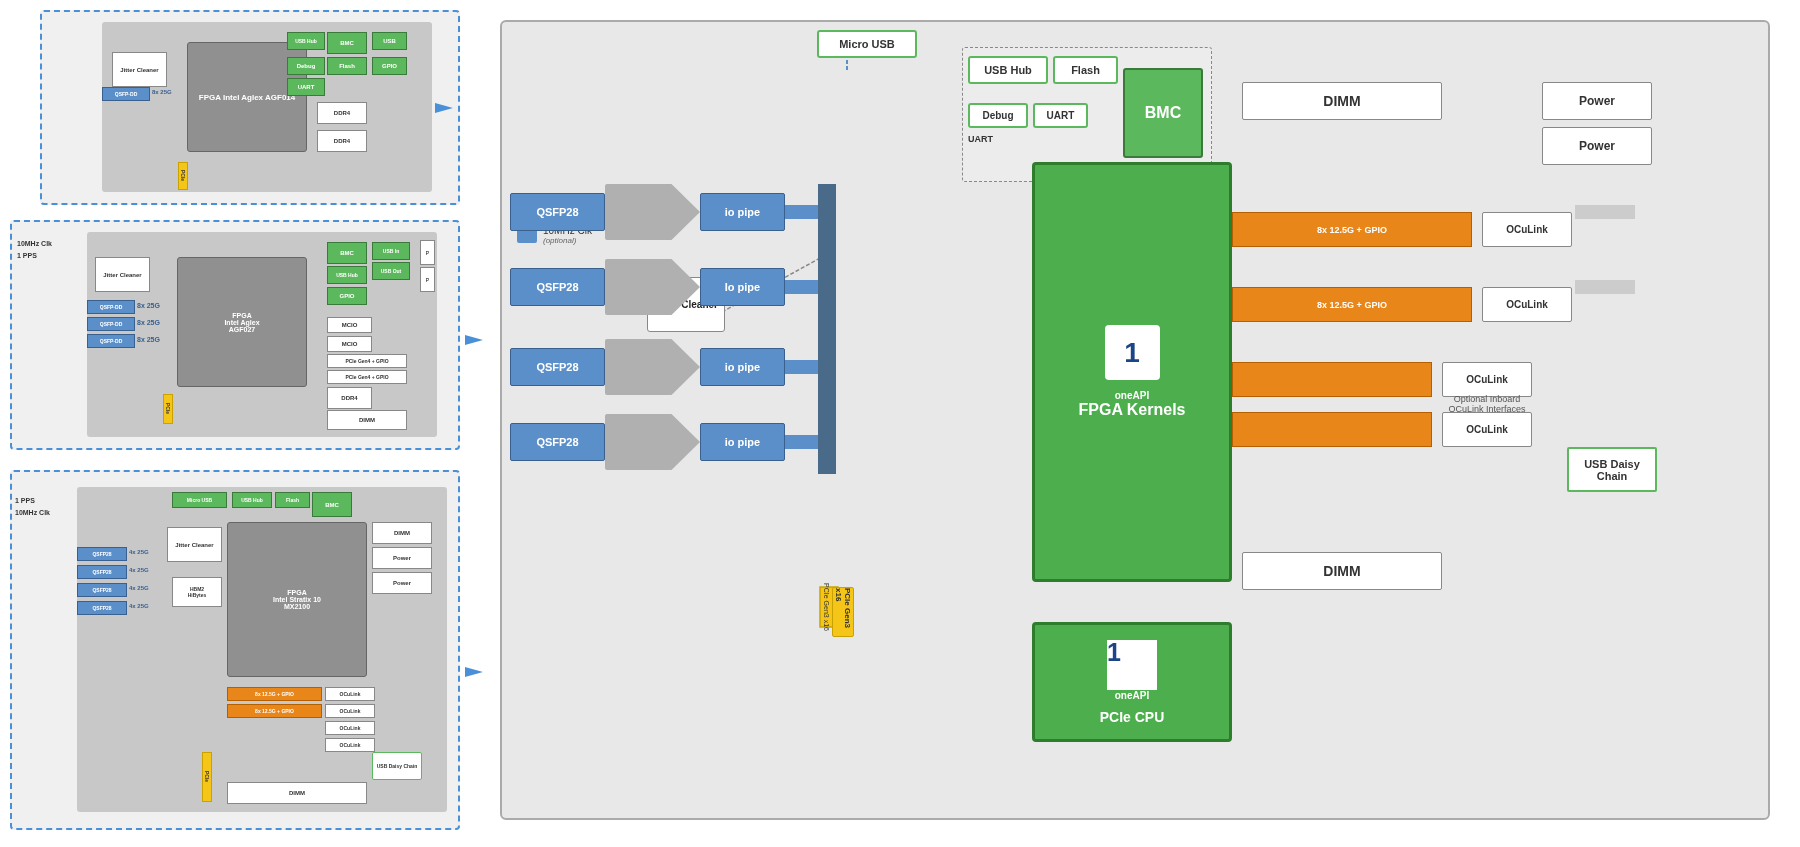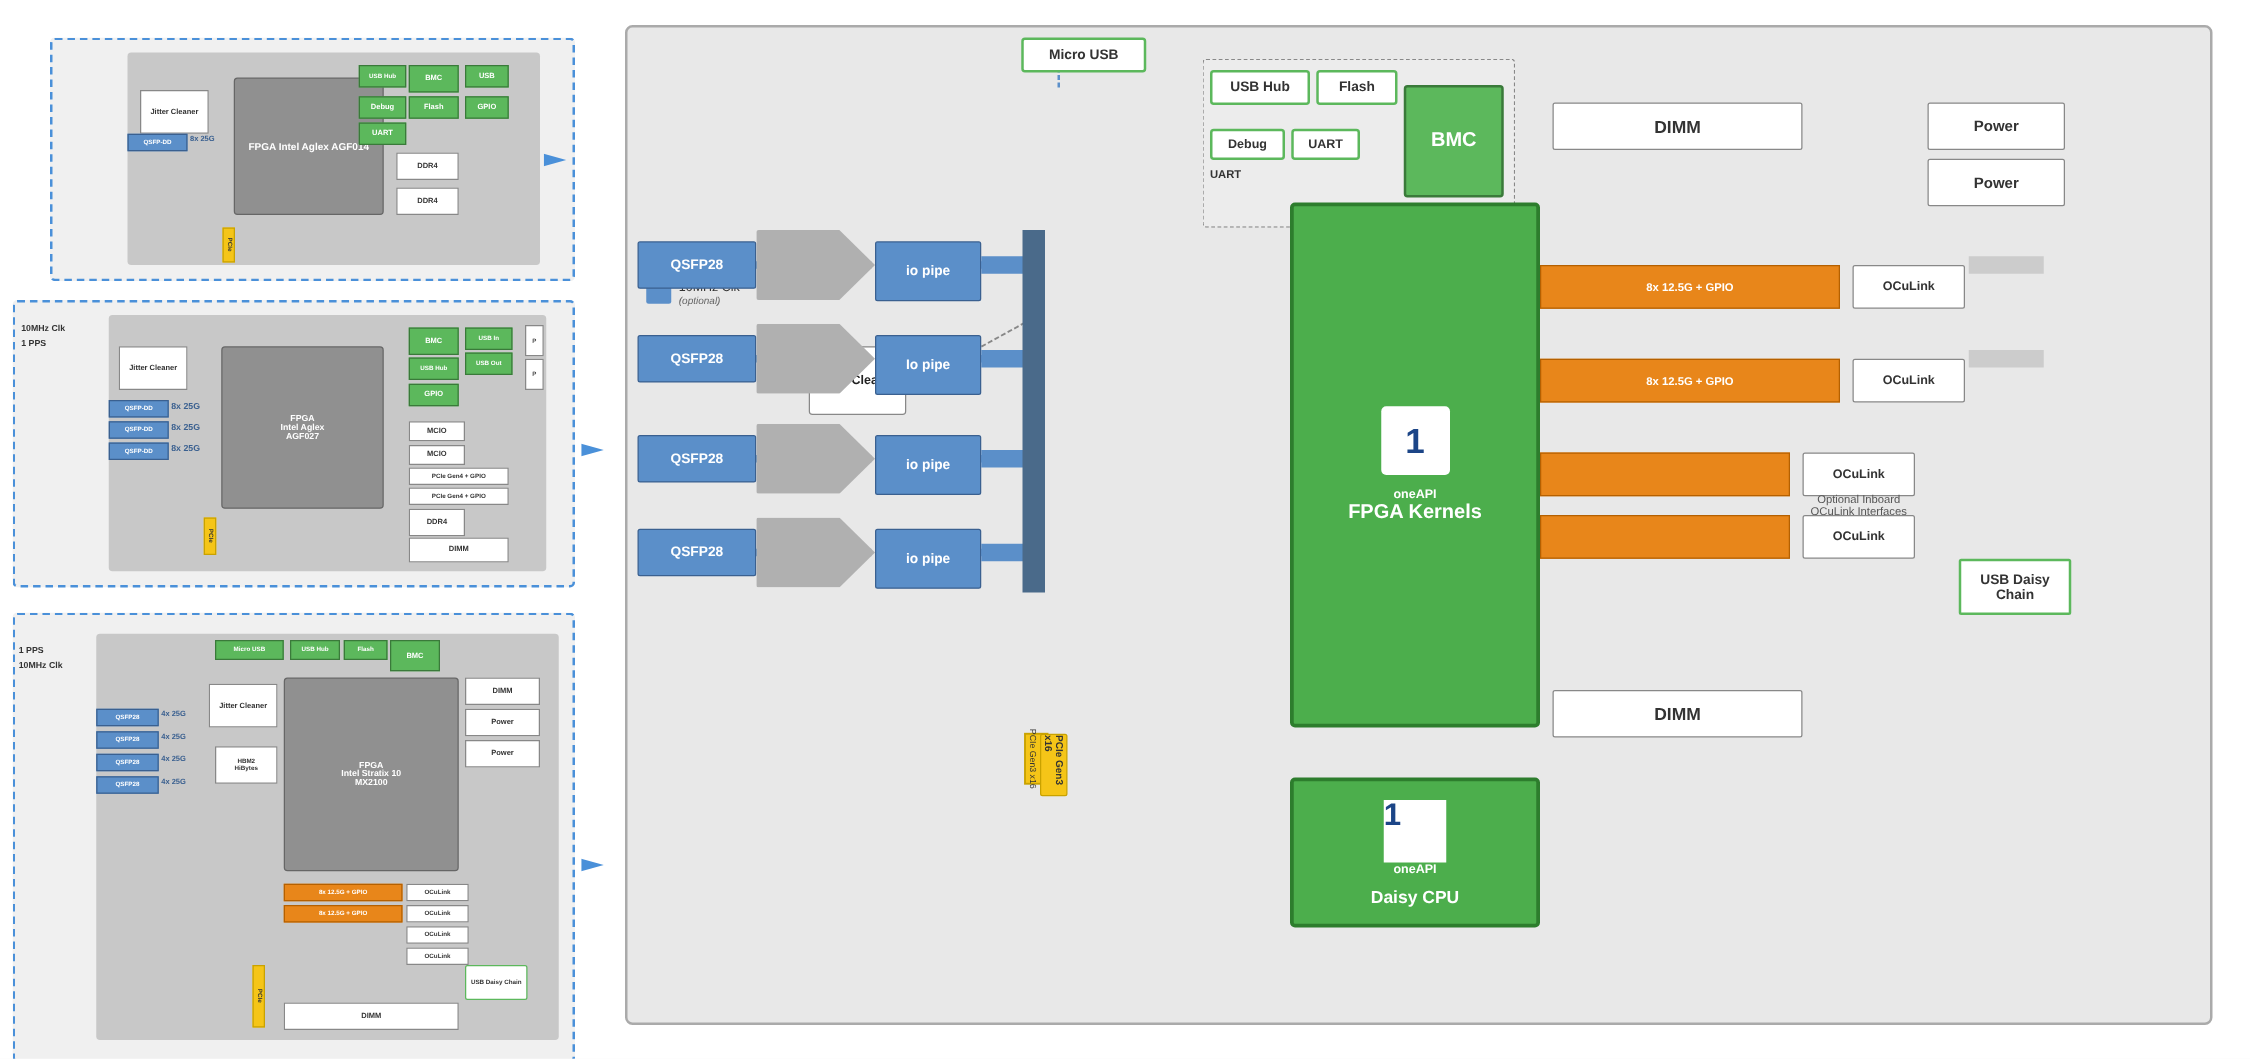--- a/index.html
+++ b/index.html
@@ -17,21 +17,20 @@
       height: 847px;
       background: #fff;
     }
     
     .left-panel {
       position: absolute;
       left: 10px;
       top: 10px;
       width: 480px;
       height: 620px;
-      margin-top: 20px;
     }
     
     .card {
       position: absolute;
       border: 2px dashed #4a90d9;
       border-radius: 4px;
       background: #f0f0f0;
     }
     .card1 { left: 30px; top: 0; width: 420px; height: 195px; }
     .card2 { left: 0; top: 210px; width: 450px; height: 230px; }
@@ -105,21 +104,21 @@
       align-items: center;
       justify-content: center;
       color: #fff;
       font-size: 14px;
       font-weight: bold;
     }
 
     
     .iopipe {
       position: absolute;
-      width: 85px; height: 48px;
+      width: 85px; height: 38px;
       background: #5b8fc9;
       border: 1.5px solid #3a6090;
       color: #fff;
       font-size: 11px;
       font-weight: bold;
       display: flex; align-items: center; justify-content: center;
       border-radius: 2px;
     }
 
     
@@ -555,21 +554,21 @@
     <div class="power-box" style="left:1040px;top:60px;width:110px;height:38px;">Power</div>
     <div class="power-box" style="left:1040px;top:105px;width:110px;height:38px;">Power</div>
 
     <div class="pcie-bar" style="left:330px;top:565px;width:22px;height:50px;font-size:8px;">PCIe Gen3 x16</div>
 
     <div class="host-cpu">
       <div class="oneapi-badge" style="background:#fff;width:50px;height:50px;">
         <div class="oneapi-badge-inner" style="font-size:25px;">1</div>
       </div>
       <div class="oneapi-text">oneAPI</div>
-      <div style="margin-top:8px;font-size:14px;color:#fff;">Daisy CPU</div>
+      <div style="margin-top:8px;font-size:14px;color:#fff;">PCIe CPU</div>
     </div>
 
     <div class="usb-daisy" style="left:1065px;top:425px;width:90px;height:45px;font-size:11px;">USB
 Daisy Chain</div>
 
     <div style="position:absolute;left:316px;top:162px;width:18px;height:290px;background:#4a6a8a;"></div>
 
     <div style="position:absolute;left:1073px;top:183px;width:60px;height:14px;background:#ccc;"></div>
     <div style="position:absolute;left:1073px;top:258px;width:60px;height:14px;background:#ccc;"></div>
   </div>

